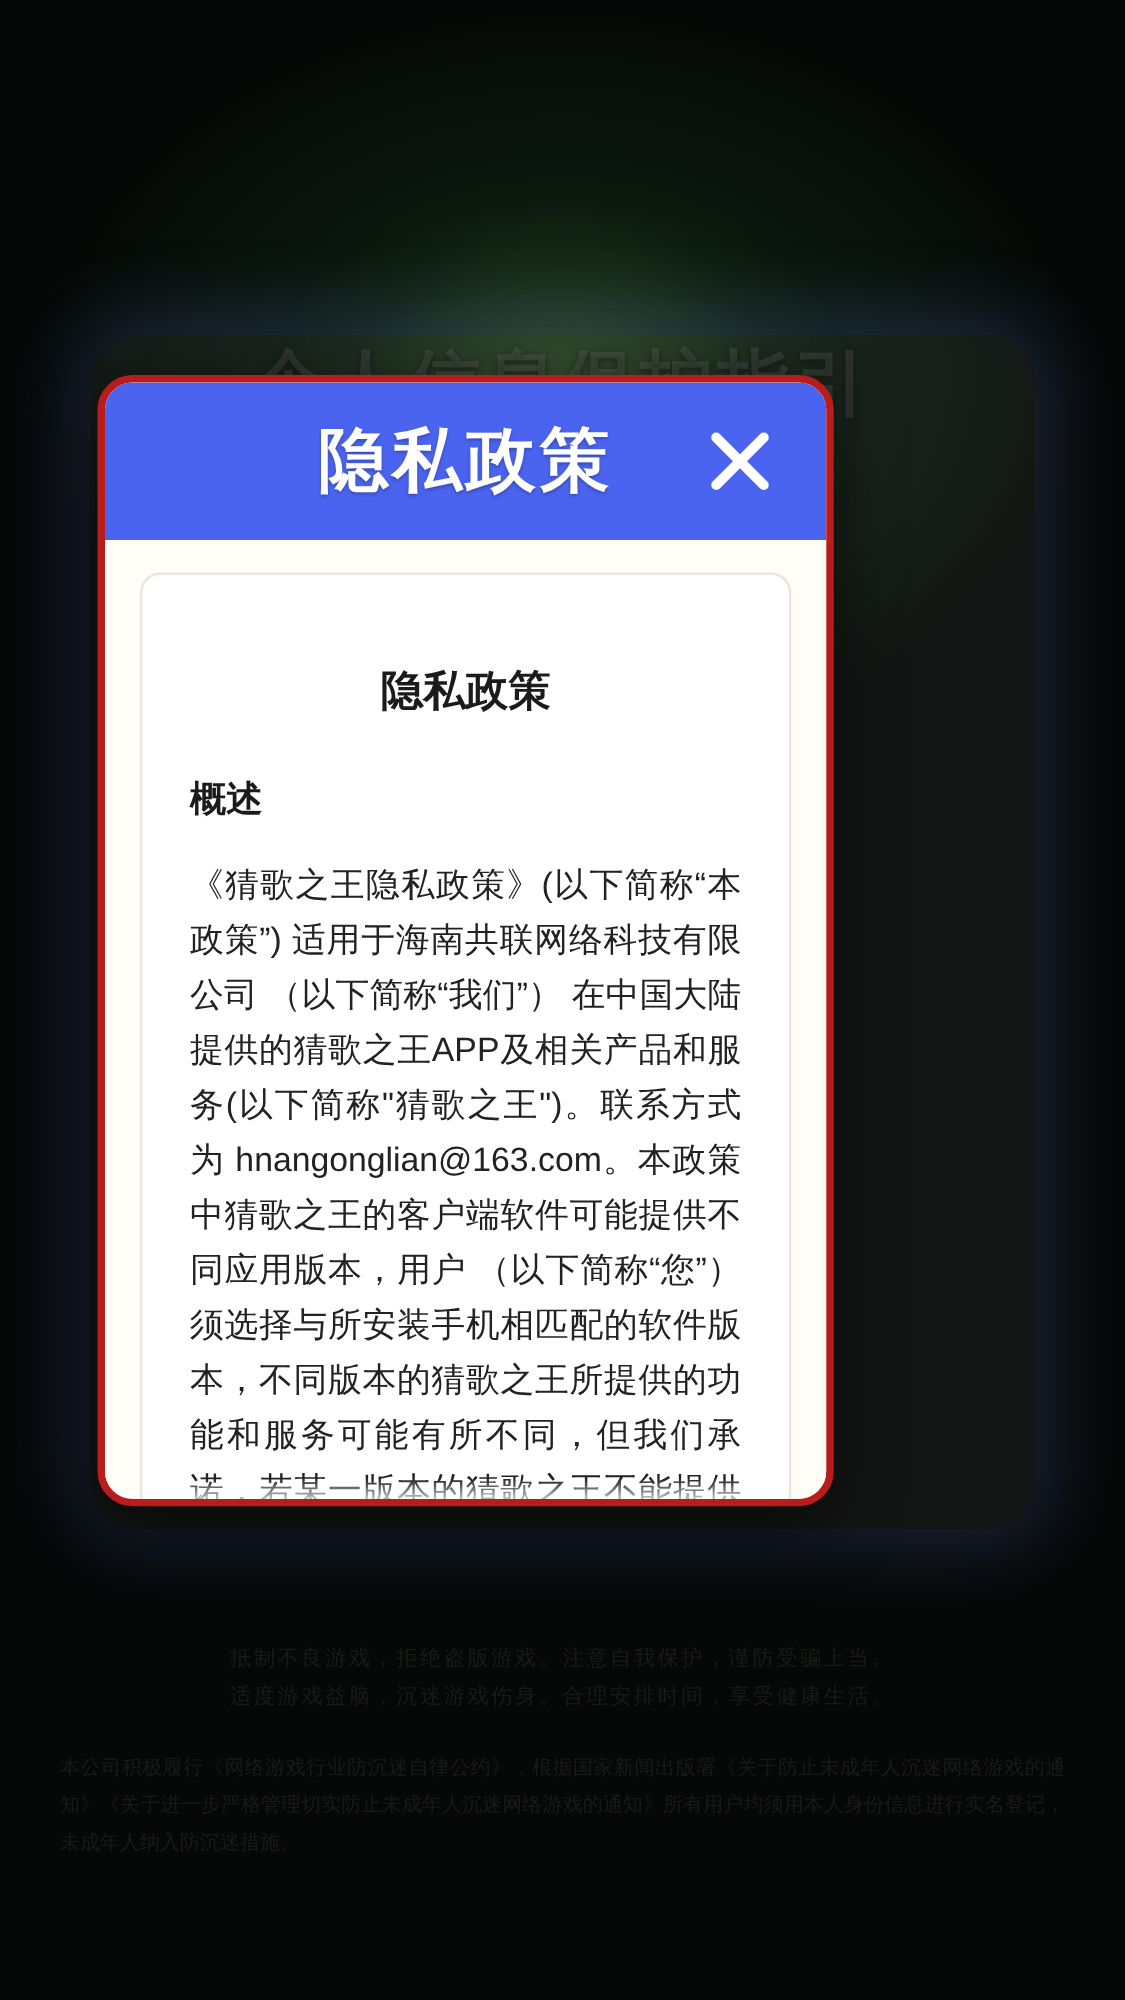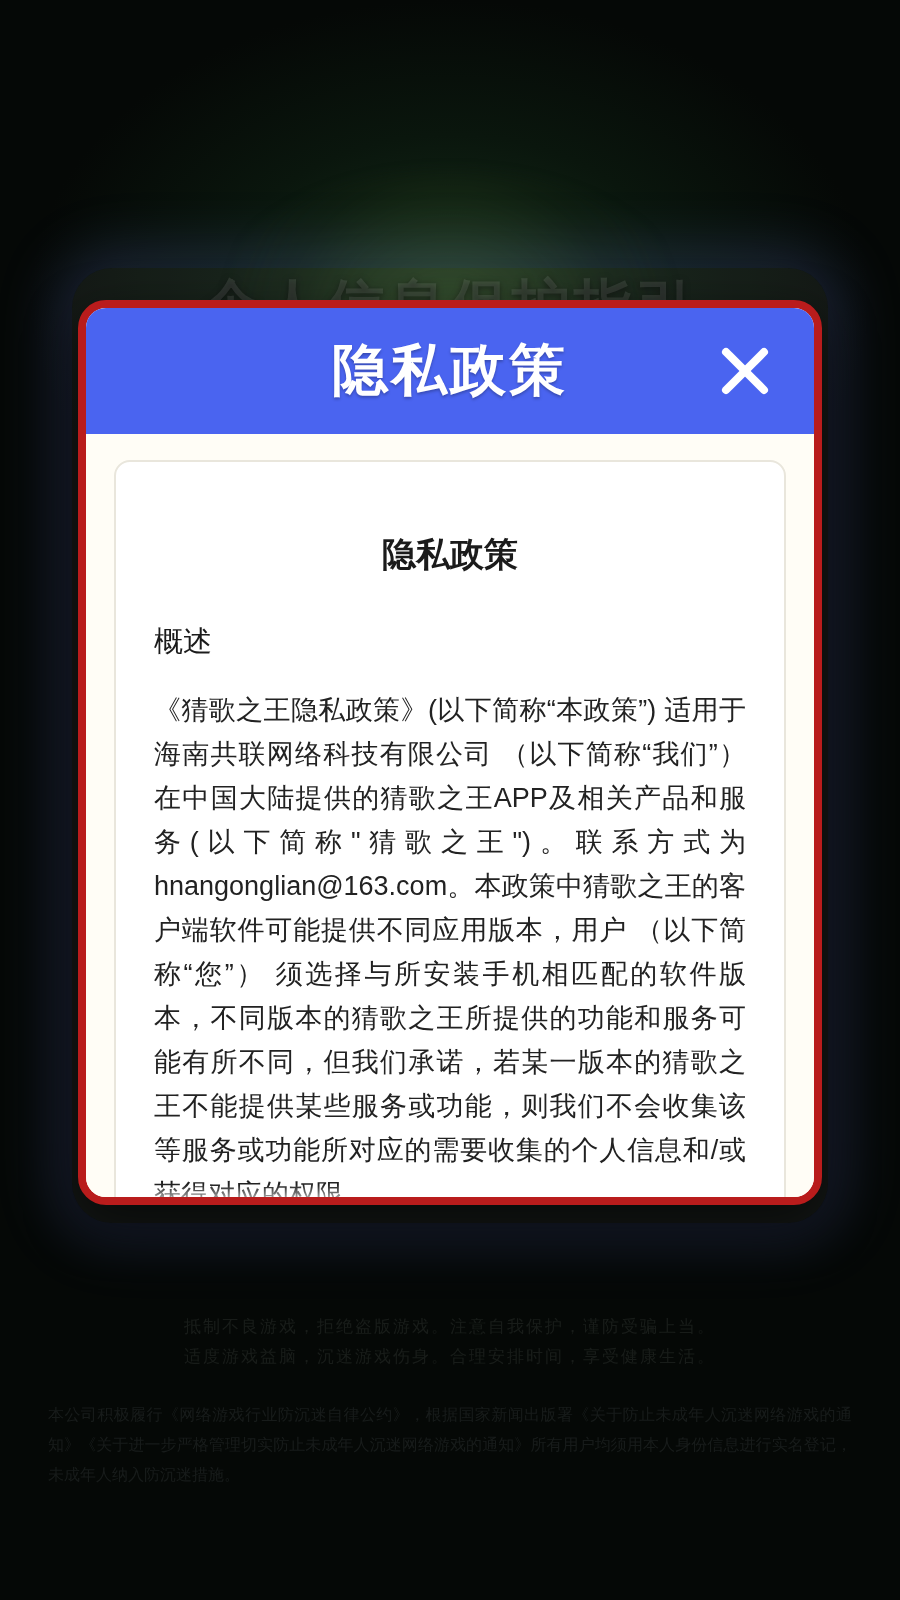--- a/index.html
+++ b/index.html
@@ -70,25 +70,25 @@
     position: absolute;
     left: 72px; top: 268px;
     width: 756px; height: 955px;
     border-radius: 40px;
     background: rgba(255,255,255,0.06);
     box-shadow: 0 0 60px 18px rgba(120,140,255,0.18);
   }
   .modal {
     position: absolute;
     left: 78px; top: 300px;
-    width: 744px; height: 905px;
+    width: 589px; height: 905px;
     border-radius: 28px;
     overflow: hidden;
     background: #fffdf6;
-    border: 8px solid #b91c1c;
+    border: 6px solid #b91c1c;
     box-shadow: 0 18px 50px rgba(0,0,0,0.55);
   }
   .modal-header {
     position: relative;
     height: 126px;
     background: #4a64f0;
     display: flex;
     align-items: center;
     justify-content: center;
   }
@@ -128,21 +128,21 @@
   .doc-title {
     text-align: center;
     font-size: 34px;
     font-weight: bold;
     color: #1b1b1b;
     margin-top: 30px;
     margin-bottom: 44px;
   }
   .doc-h2 {
     font-size: 29px;
-    font-weight: normal;
+    font-weight: bold;
     color: #1b1b1b;
     margin-bottom: 26px;
   }
   .doc-p {
     font-size: 27px;
     line-height: 44px;
     color: #222;
     text-align: justify;
     word-break: break-word;
   }

